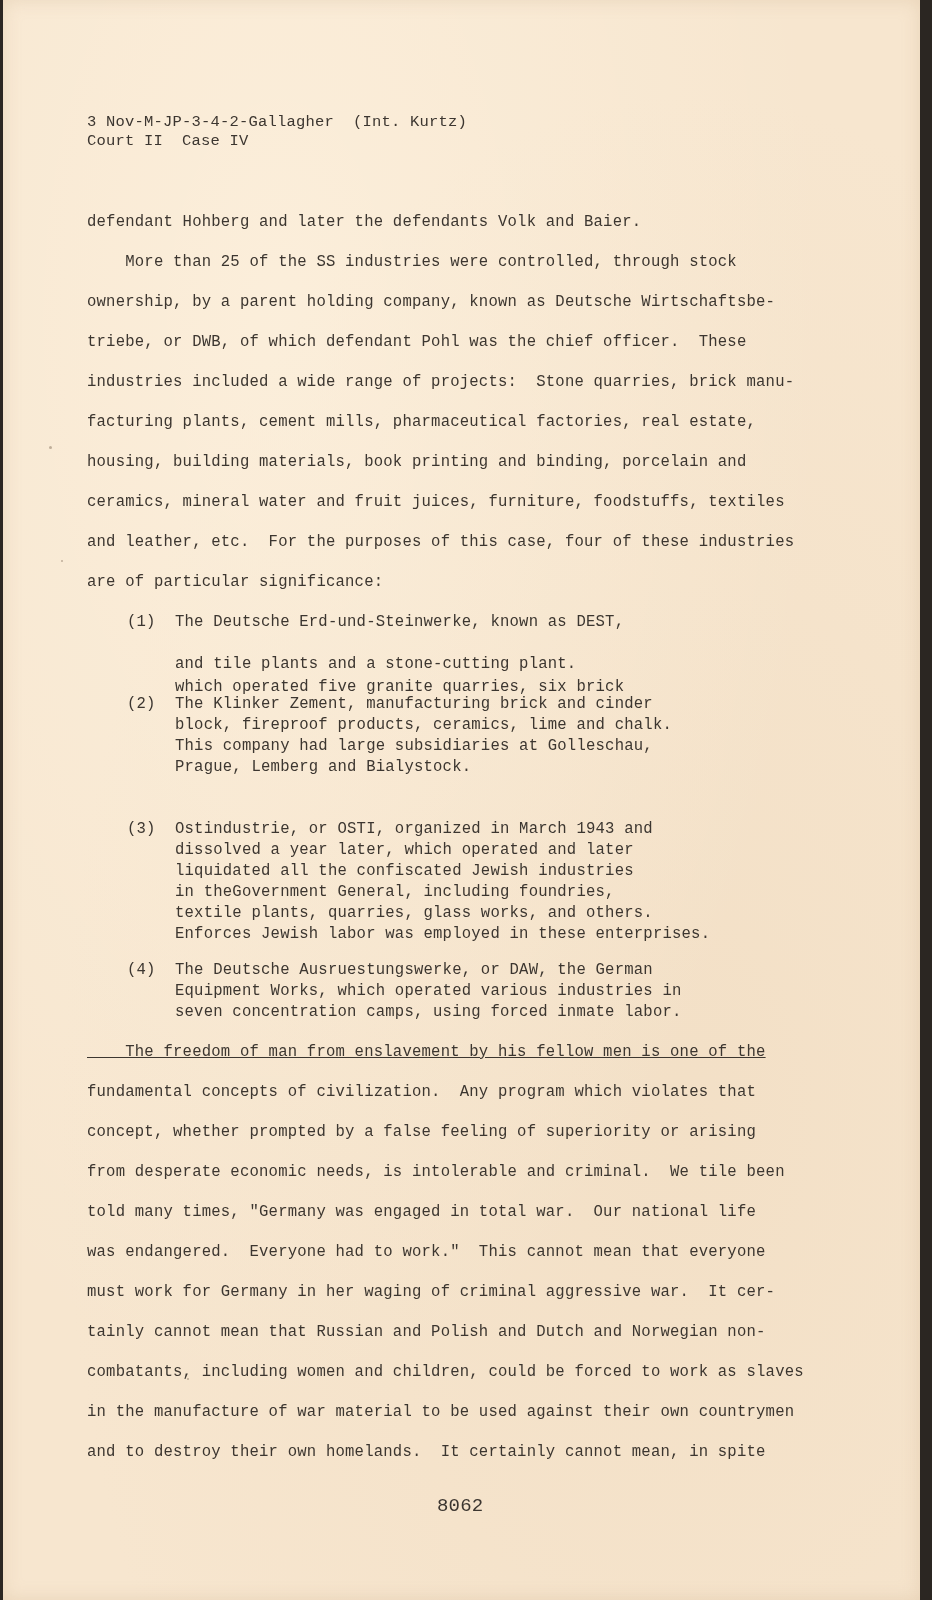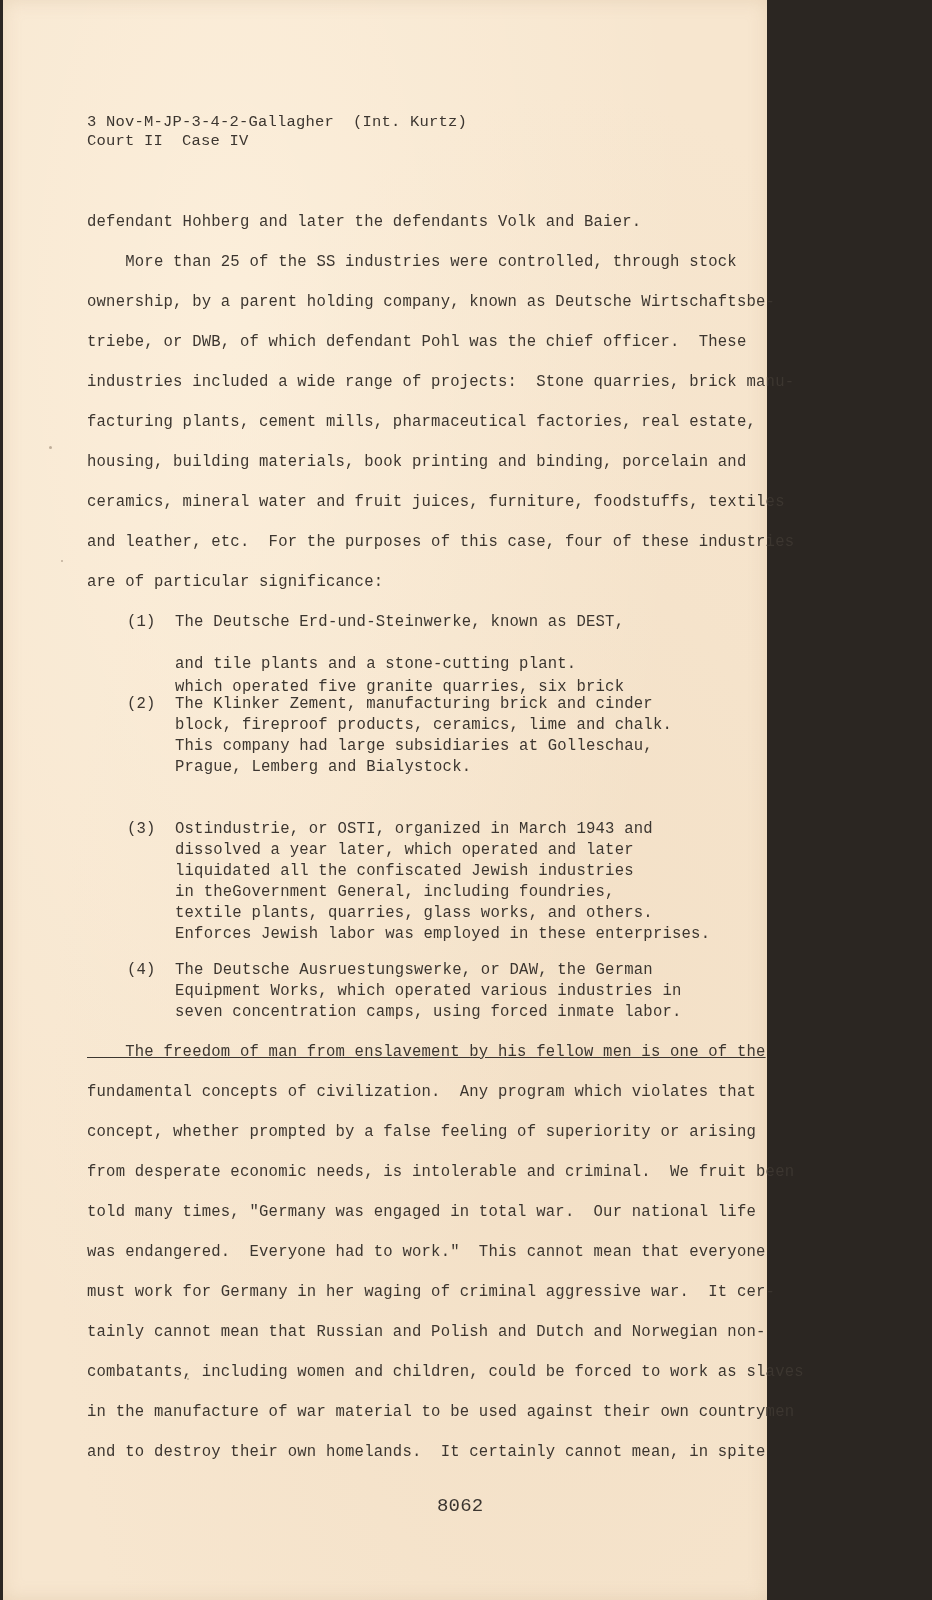--- a/index.html
+++ b/index.html
@@ -10,21 +10,21 @@
       width: 932px;
       height: 1600px;
       background: #2b2622;
       position: relative;
       overflow: hidden;
     }
     .page {
       position: absolute;
       left: 3px;
       top: 0;
-      width: 764px;
+      width: 917px;
       height: 1600px;
       background: #f7e6cf;
       background-image:
         radial-gradient(ellipse at 30% 20%, rgba(255,245,228,0.55), rgba(255,245,228,0) 60%),
         radial-gradient(ellipse at 75% 70%, rgba(235,212,182,0.35), rgba(235,212,182,0) 65%);
       box-shadow: inset 0 0 18px rgba(190,160,120,0.25);
     }
     .tw {
       position: absolute;
       font-family: "Liberation Mono", "DejaVu Sans Mono", monospace;
@@ -108,21 +108,21 @@
   <div>
     <div class="tw item-num" style="left:124px; top:960px;">(4)</div>
     <div class="tw item-line" style="left:172px; top:960px;">The Deutsche Ausruestungswerke, or DAW, the German</div>
     <div class="tw item-line" style="left:172px; top:981px;">Equipment Works, which operated various industries in</div>
     <div class="tw item-line" style="left:172px; top:1002px;">seven concentration camps, using forced inmate labor.</div>
   </div>
 
   <div class="tw body-line" style="left:84px; top:1042px;text-decoration:underline;">    The freedom of man from enslavement by his fellow men is one of the</div>
   <div class="tw body-line" style="left:84px; top:1082px;">fundamental concepts of civilization.  Any program which violates that</div>
   <div class="tw body-line" style="left:84px; top:1122px;">concept, whether prompted by a false feeling of superiority or arising</div>
-  <div class="tw body-line" style="left:84px; top:1162px;">from desperate economic needs, is intolerable and criminal.  We fruit been</div>
+  <div class="tw body-line" style="left:84px; top:1162px;">from desperate economic needs, is intolerable and criminal.  We tile been</div>
   <div class="tw body-line" style="left:84px; top:1202px;">told many times, "Germany was engaged in total war.  Our national life</div>
   <div class="tw body-line" style="left:84px; top:1242px;">was endangered.  Everyone had to work."  This cannot mean that everyone</div>
   <div class="tw body-line" style="left:84px; top:1282px;">must work for Germany in her waging of criminal aggressive war.  It cer-</div>
   <div class="tw body-line" style="left:84px; top:1322px;">tainly cannot mean that Russian and Polish and Dutch and Norwegian non-</div>
   <div class="tw body-line" style="left:84px; top:1402px;">in the manufacture of war material to be used against their own countrymen</div>
   <div class="tw body-line" style="left:84px; top:1362px;">combatants, including women and children, could be forced to work as slaves</div>
   <div class="tw body-line" style="left:84px; top:1442px;">and to destroy their own homelands.  It certainly cannot mean, in spite</div>
 
   <div class="tw page-num" style="left:434px; top:1496px;">8062</div>
 

